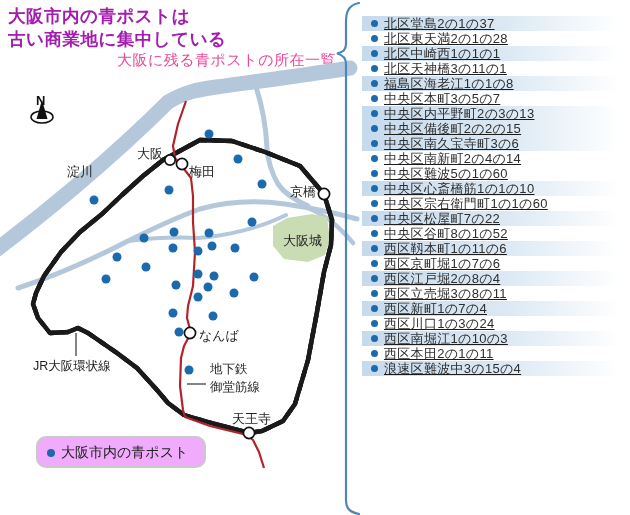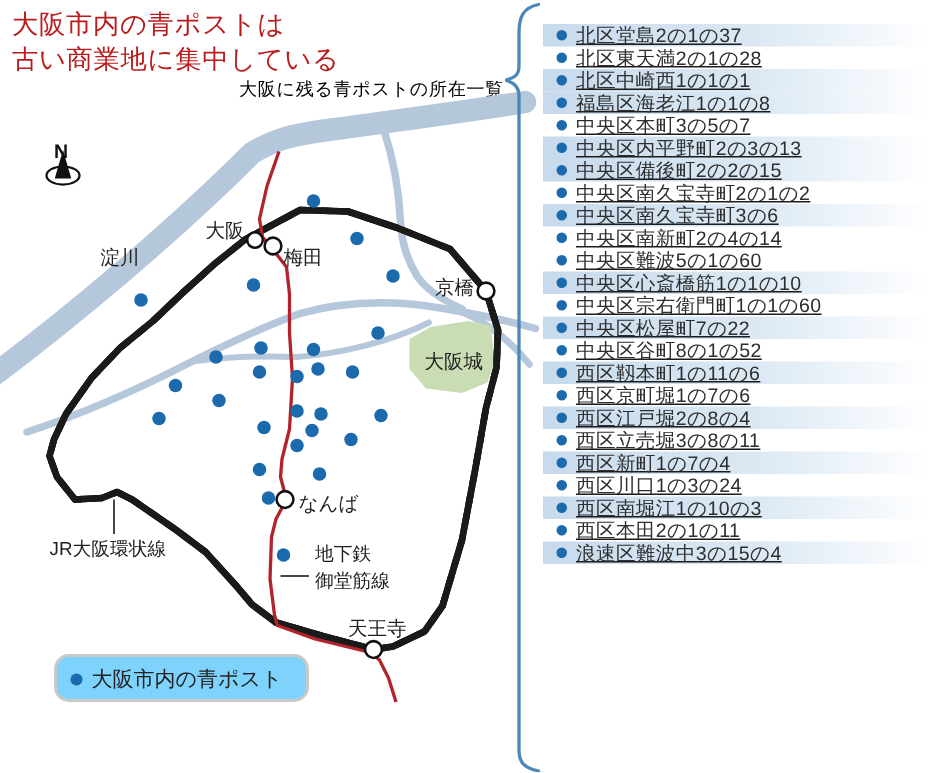--- a/index.html
+++ b/index.html
@@ -3,26 +3,26 @@
 <meta charset="utf-8">
 <style>
   html,body{margin:0;padding:0;}
   body{
     width:630px;height:515px;position:relative;background:#ffffff;
     font-family:"Liberation Sans","DejaVu Sans",sans-serif;
     color:#1c1c1c;overflow:hidden;
   }
   .title{
     position:absolute;left:8px;top:5px;
-    font-size:17.5px;font-weight:normal;line-height:23px;color:#b91c1c;
+    font-size:17.5px;font-weight:bold;line-height:23px;color:#a21caf;
     letter-spacing:.5px;white-space:nowrap;
   }
   .subtitle{
     position:absolute;top:51px;right:294px;
-    font-size:12px;color:#000000;white-space:nowrap;letter-spacing:.5px;
+    font-size:15px;color:#ec4899;white-space:nowrap;letter-spacing:.5px;
   }
   #map-svg{position:absolute;left:0;top:0;}
   .map-label{font-size:13px;fill:#1f1f1f;}
   .map-label.small{font-size:12.5px;}
   
   .post-list{
     position:absolute;left:362px;top:16px;width:266px;
   }
   .post-row{
     height:15px;display:flex;align-items:center;
@@ -34,21 +34,21 @@
   .post-bullet{
     width:7px;height:7px;border-radius:50%;
     background:var(--post-blue);flex:0 0 auto;margin-right:6px;
   }
   .post-addr{
     font-size:13px;color:#2e2e2e;white-space:nowrap;letter-spacing:.3px;
   }
   
   .legend{
     position:absolute;left:36px;top:436px;width:170px;
-    border:2px solid #c9c9c9;border-radius:10px;background:#7dd3fc;
+    border:2px solid #c9c9c9;border-radius:10px;background:#f0abfc;
     box-sizing:border-box;padding:6px 6px 5px 9px;
     display:flex;align-items:flex-start;
   }
   .legend .post-bullet{margin-top:5px;margin-right:6px;width:8px;height:8px;}
   .legend-text{font-size:14px;line-height:17px;color:#222;white-space:nowrap;}
 </style>
 </head>
 <body>
 
 <div class="title">
@@ -148,39 +148,39 @@
       <span class="post-addr">北区堂島2の1の37</span>
     </div>
     <div class="post-row">
       <span class="post-bullet"></span>
       <span class="post-addr">北区東天満2の1の28</span>
     </div>
     <div class="post-row striped">
       <span class="post-bullet"></span>
       <span class="post-addr">北区中崎西1の1の1</span>
     </div>
+    <div class="post-row">
+      <span class="post-bullet"></span>
+      <span class="post-addr">北区天神橋3の11の1</span>
+    </div>
     <div class="post-row striped">
       <span class="post-bullet"></span>
       <span class="post-addr">福島区海老江1の1の8</span>
     </div>
     <div class="post-row">
       <span class="post-bullet"></span>
       <span class="post-addr">中央区本町3の5の7</span>
     </div>
     <div class="post-row striped">
       <span class="post-bullet"></span>
       <span class="post-addr">中央区内平野町2の3の13</span>
     </div>
     <div class="post-row striped">
       <span class="post-bullet"></span>
       <span class="post-addr">中央区備後町2の2の15</span>
-    </div>
-    <div class="post-row">
-      <span class="post-bullet"></span>
-      <span class="post-addr">中央区南久宝寺町2の1の2</span>
     </div>
     <div class="post-row striped">
       <span class="post-bullet"></span>
       <span class="post-addr">中央区南久宝寺町3の6</span>
     </div>
     <div class="post-row">
       <span class="post-bullet"></span>
       <span class="post-addr">中央区南新町2の4の14</span>
     </div>
     <div class="post-row">

